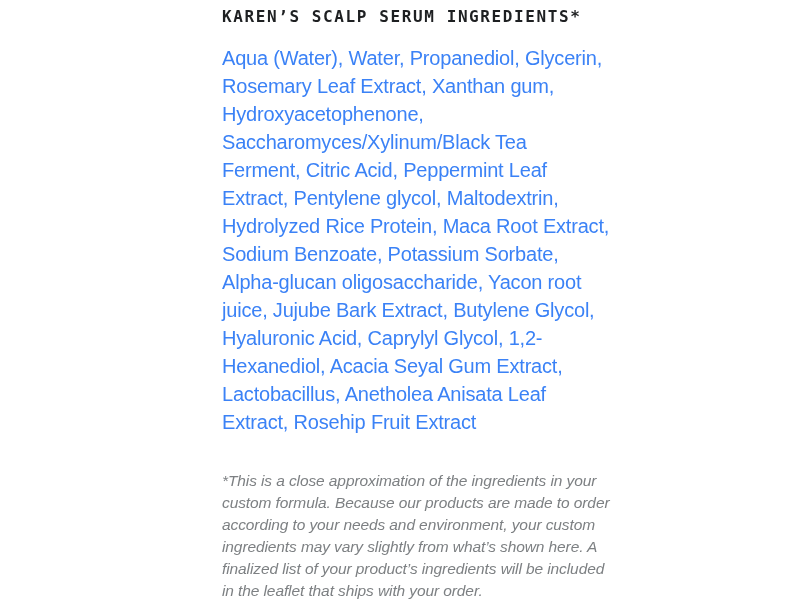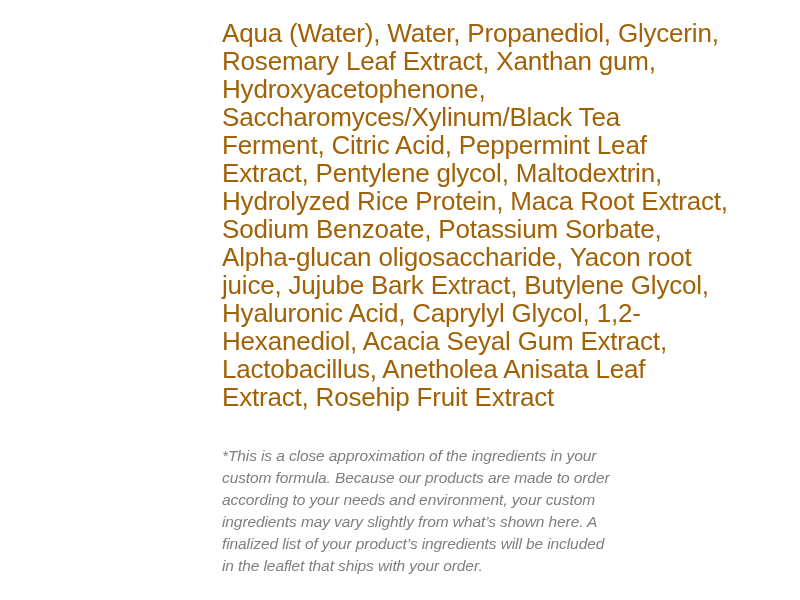--- a/index.html
+++ b/index.html
@@ -26,40 +26,41 @@
     font-family: "DejaVu Sans Mono", "Liberation Mono", monospace;
     font-size: 16px;
     line-height: 16px;
     font-weight: 600;
     letter-spacing: 1.6px;
     color: #1e2022;
     white-space: nowrap;
   }
   .ingredients-text {
     margin-top: 19px;
-    font-size: 26px;
+    font-size: 20px;
     line-height: 28px;
     letter-spacing: -0.2px;
-    color: #a16207;
+    color: #3b82f6;
     white-space: pre-line;
   }
   .footnote-text {
     margin-top: 34px;
     font-size: 15.5px;
     line-height: 22px;
     letter-spacing: -0.1px;
     font-style: italic;
     color: #7d8083;
     white-space: pre-line;
   }
 </style>
 </head>
 <body>
 
 <div class="content-column">
+  <h1 class="ingredients-title">KAREN’S SCALP SERUM INGREDIENTS*</h1>
 
   <div class="ingredients-text">Aqua (Water), Water, Propanediol, Glycerin,
 Rosemary Leaf Extract, Xanthan gum,
 Hydroxyacetophenone,
 Saccharomyces/Xylinum/Black Tea
 Ferment, Citric Acid, Peppermint Leaf
 Extract, Pentylene glycol, Maltodextrin,
 Hydrolyzed Rice Protein, Maca Root Extract,
 Sodium Benzoate, Potassium Sorbate,
 Alpha-glucan oligosaccharide, Yacon root

